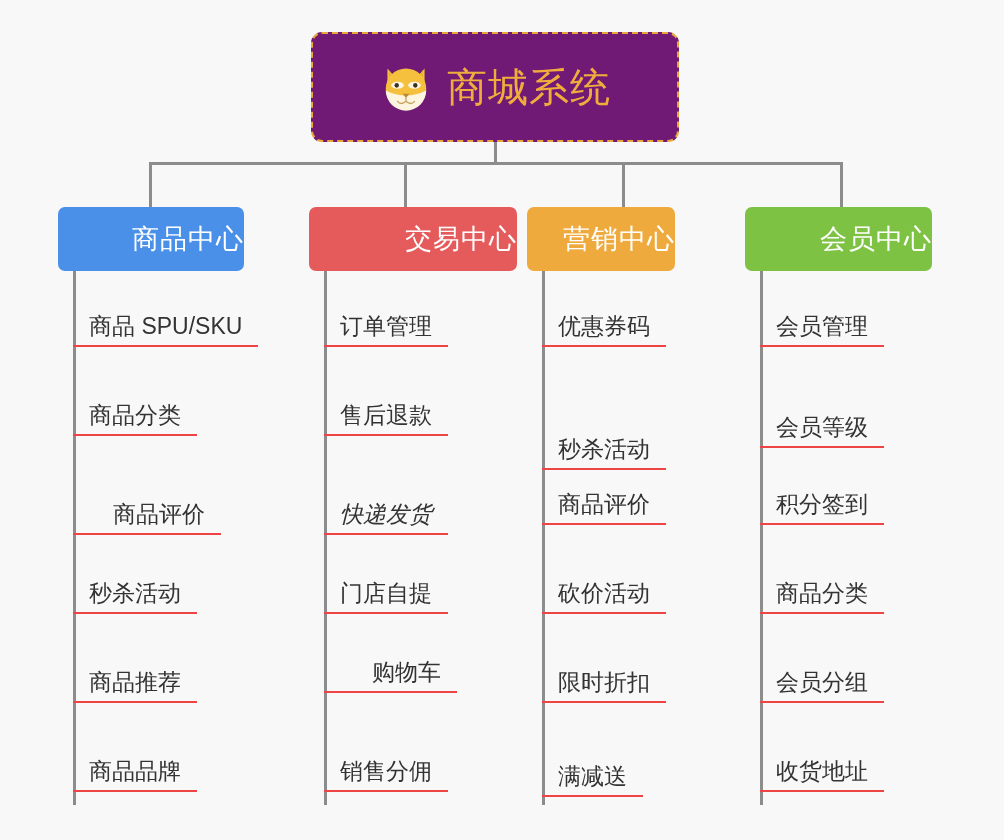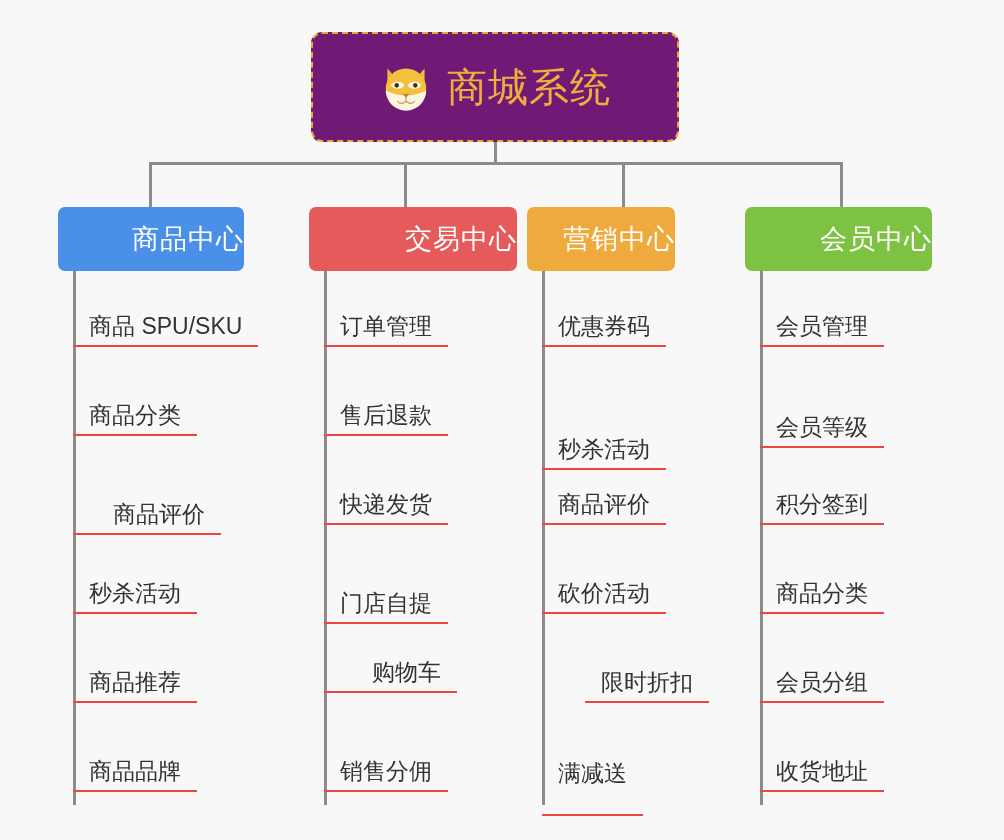--- a/index.html
+++ b/index.html
@@ -189,24 +189,24 @@
         </div>
       </div>
       <div class="leaf-col" style="left: 324px;">
         <div class="leaf-spine" style="height: 534px;"></div>
         <div class="leaf-item" style="top: 0px;">
           <span class="leaf-label">订单管理</span>
         </div>
         <div class="leaf-item" style="top: 89px;">
           <span class="leaf-label">售后退款</span>
         </div>
-        <div class="leaf-item" style="top: 178px;">
+        <div class="leaf-item" style="top: 188px; font-style: italic;">
           <span class="leaf-label">快递发货</span>
         </div>
-        <div class="leaf-item" style="top: 277px;">
+        <div class="leaf-item" style="top: 267px;">
           <span class="leaf-label">门店自提</span>
         </div>
         <div class="leaf-item" style="top: 346px; padding-left: 48px;">
           <span class="leaf-label">购物车</span>
         </div>
         <div class="leaf-item" style="top: 445px;">
           <span class="leaf-label">销售分佣</span>
         </div>
       </div>
       <div class="leaf-col" style="left: 542px;">
@@ -216,24 +216,24 @@
         </div>
         <div class="leaf-item" style="top: 89px; margin-top: 34px;">
           <span class="leaf-label">秒杀活动</span>
         </div>
         <div class="leaf-item" style="top: 178px;">
           <span class="leaf-label">商品评价</span>
         </div>
         <div class="leaf-item" style="top: 267px;">
           <span class="leaf-label">砍价活动</span>
         </div>
-        <div class="leaf-item" style="top: 356px; margin-left: 43px;">
+        <div class="leaf-item" style="top: 356px;">
           <span class="leaf-label">限时折扣</span>
         </div>
-        <div class="leaf-item" style="top: 469px; align-items: center;">
+        <div class="leaf-item" style="top: 450px;">
           <span class="leaf-label">满减送</span>
         </div>
       </div>
       <div class="leaf-col" style="left: 760px;">
         <div class="leaf-spine" style="height: 534px;"></div>
         <div class="leaf-item" style="top: 0px;">
           <span class="leaf-label">会员管理</span>
         </div>
         <div class="leaf-item" style="top: 101px;">
           <span class="leaf-label">会员等级</span>

